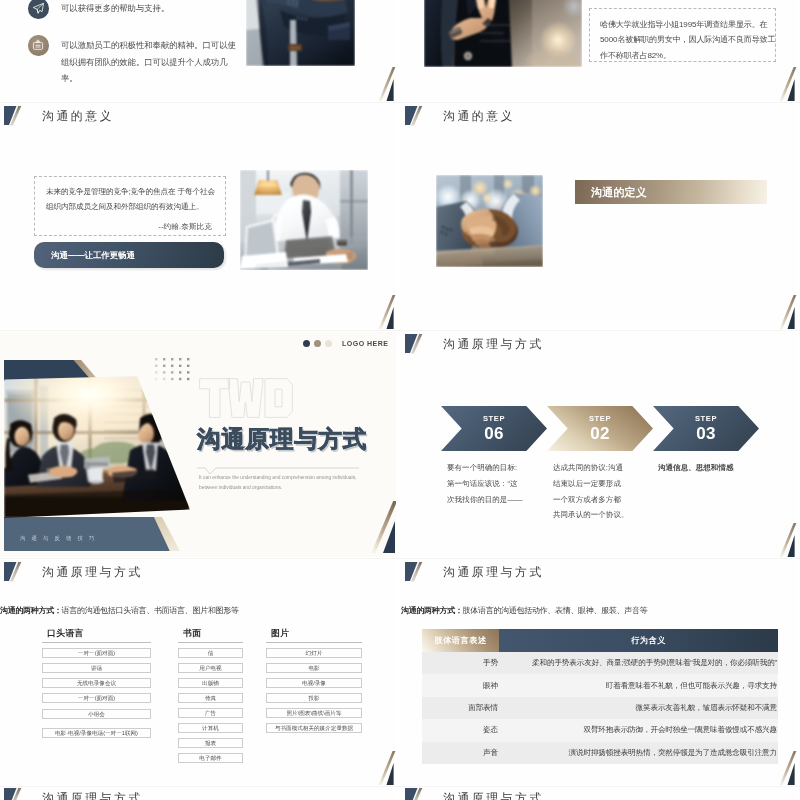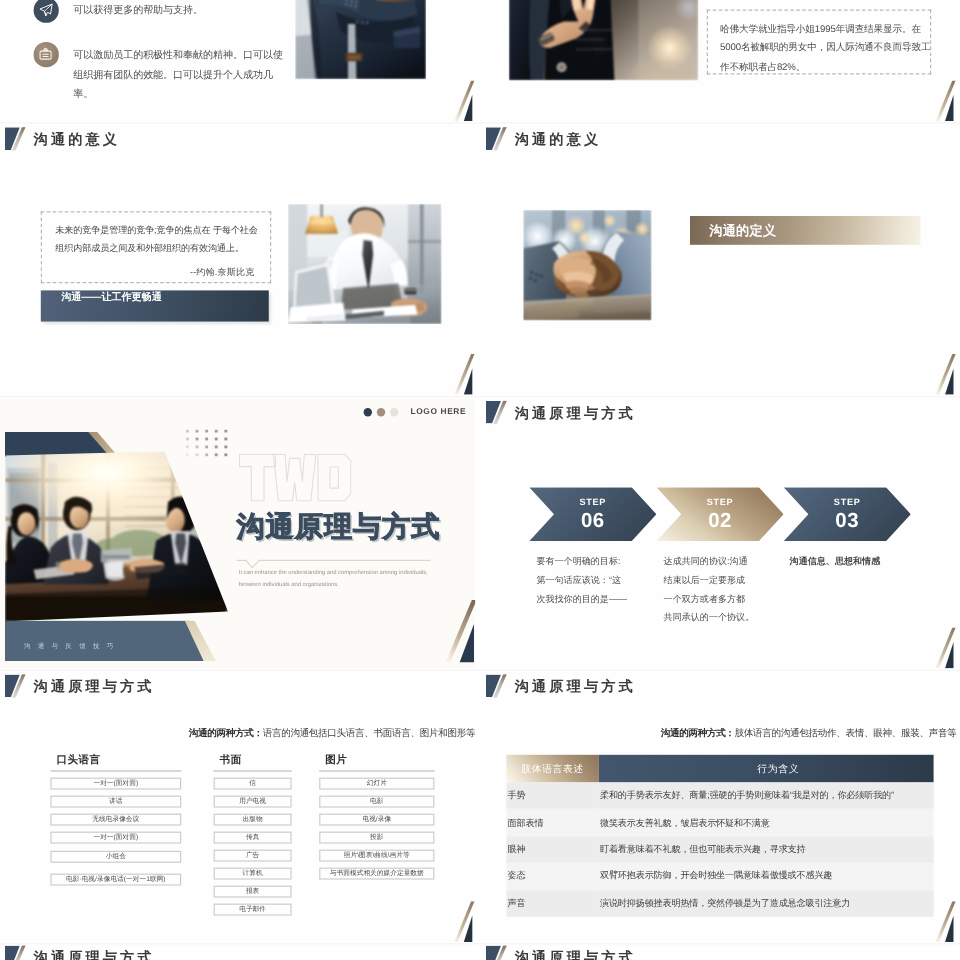--- a/index.html
+++ b/index.html
@@ -24,22 +24,22 @@
   .corner{position:absolute;right:-1px;bottom:0px;width:22px;height:34px;}
 
   
   .stitle{position:absolute;left:4px;top:1px;display:flex;align-items:flex-start;}
   .stitle .mark{position:relative;width:17px;height:20px;margin-right:4px;flex:0 0 17px;}
   .stitle .mark .para{position:absolute;left:0;top:1px;width:12.5px;height:19px;
         background:#3c4e65;clip-path:polygon(0 0,100% 0,40% 100%,0 100%);}
   .stitle .mark .slash{position:absolute;left:6px;top:0.5px;width:11.5px;height:20px;
         background:linear-gradient(170deg,#7f7365 8%,#b9b1a5 45%,#e2ded6 95%);
         clip-path:polygon(74% 0,100% 0,26% 100%,0 100%);}
-  .stitle .txt{font-size:11.8px;color:#3b3b3b;letter-spacing:2.6px;font-weight:700;
-        line-height:23px;margin-left:3px;}
+  .stitle .txt{font-size:11.8px;color:#3b3b3b;letter-spacing:2.6px;font-weight:400;
+        line-height:23px;margin-left:17px;}
 
   
   .dashbox{border:1px dashed #b9b9b9;box-sizing:border-box;}
   .ph{position:absolute;overflow:hidden;}
 
   
   .bl-row{position:absolute;left:28px;width:214px;display:flex;align-items:flex-start;}
   .bl-ic{width:20.5px;height:20.5px;border-radius:50%;flex:0 0 20.5px;display:flex;
          align-items:center;justify-content:center;margin-right:12.5px;margin-top:0px;}
   .bl-ic.navy{background:#3d4d5d;}
@@ -47,21 +47,21 @@
   .bl-tx{font-size:8.4px;line-height:16.6px;color:#4b4b4b;letter-spacing:-0.05px;padding-top:2px;}
 
   
   .qtx{font-size:8px;line-height:15.4px;color:#4a4a4a;padding:8px 0 0 10px;letter-spacing:-0.1px;white-space:nowrap;}
 
   
   .q1,.q1b{font-size:7.6px;line-height:14.5px;color:#474747;padding:0 11px;letter-spacing:-0.1px;white-space:nowrap;}
   .q1{padding-top:8px;}
   .q2{font-size:7.6px;color:#474747;text-align:right;padding:8px 13px 0 0;letter-spacing:0.1px;}
   .navybar{background:linear-gradient(102deg,#51627a 0%,#425468 42%,#2d3b48 100%);
-           display:flex;align-items:flex-start;box-shadow:2px 2px 2px rgba(0,0,0,0.10);}
+           display:flex;align-items:center;box-shadow:2px 2px 2px rgba(0,0,0,0.10);border-radius:10px;}
   .navybar span{font-size:8.4px;color:#ffffff;padding-left:17px;letter-spacing:0px;font-weight:700;}
 
   
   .tanhdr{background:linear-gradient(96deg,#7a6855 0%,#8e7c68 16%,#a8977f 42%,#c7b9a1 66%,#e6dcc9 86%,#f7f2e7 100%);
           display:flex;align-items:center;}
   .tanhdr span{font-size:11px;color:#ffffff;padding-left:16px;letter-spacing:0.2px;font-weight:700;}
   .defbody{font-size:8px;line-height:16px;color:#444444;padding:16px 10px 0 13px;letter-spacing:-0.15px;}
 
   
   .slide[data-name="slide-section-two"]{background:#fcfbf8;}
@@ -104,40 +104,40 @@
   .chev.c3{left:252px;width:106px;background:linear-gradient(135deg,#56687e 0%,#44566a 45%,#33404e 100%);}
   .chev .lbl{font-size:7.6px;font-weight:700;color:#ffffff;letter-spacing:0.6px;line-height:10px;}
   .chev .num{font-size:17px;font-weight:700;color:#ffffff;letter-spacing:0.4px;margin-top:-1px;line-height:21px;}
   .stepdesc{position:absolute;top:128px;font-size:7.5px;line-height:15.8px;color:#4a4a4a;
         letter-spacing:0.05px;white-space:nowrap;}
   .stepdesc.s1{left:46px;}
   .stepdesc.s2{left:152px;}
   .stepdesc.s3{left:257px;font-weight:bold;}
 
   
-  .lead{position:absolute;left:0;right:0;top:45px;text-align:right;font-size:8px;color:#3c3c3c;letter-spacing:-0.3px;}
+  .lead{position:absolute;left:0;right:0;top:45px;text-align:left;font-size:8px;color:#3c3c3c;letter-spacing:-0.3px;}
   .lead b{font-weight:700;color:#2c2c2c;}
   .lcol{position:absolute;top:67px;}
   .lch{font-size:8.8px;font-weight:700;color:#2c2c2c;letter-spacing:0.4px;padding-left:5px;line-height:12px;}
   .lcrule{height:1px;background:#bdbdbd;margin-top:3px;margin-bottom:5px;}
   .lcitem{border:1px solid #cdcdcd;box-sizing:border-box;height:10px;margin-bottom:5px;
           display:flex;align-items:center;justify-content:center;font-size:5.6px;color:#4b4b4b;
           line-height:6px;text-align:center;padding:0 2px;white-space:nowrap;}
   .lcol.c0 .lcitem:nth-child(3){white-space:normal;line-height:7.5px;overflow:visible;
           align-items:flex-start;padding-top:1px;}
   .lcol.c0 .lcitem:nth-child(6){margin-bottom:6px;}
   .lcol.c0 .lcitem:nth-child(7){margin-bottom:9px;}
   .lcol.c0 .lcitem:nth-child(8){margin-bottom:9px;}
 
   
   .btab{position:absolute;left:21px;top:69px;width:356px;border-collapse:collapse;table-layout:fixed;}
-  .btab th{height:21px;font-size:8.2px;color:#ffffff;font-weight:400;letter-spacing:0.5px;}
+  .btab th{height:21px;font-size:8.2px;color:#ffffff;font-weight:700;letter-spacing:0.5px;}
   .btab .th1{width:75px;background:linear-gradient(50deg,#fbf8f0 0%,#efe6d4 14%,#cdbb9e 42%,#a79073 72%,#8d7458 100%);}
   .btab .th2{background:linear-gradient(93deg,#44566d 0%,#3c4e63 45%,#2c3a49 100%);padding-left:21px;}
-  .btab td{height:20.4px;font-size:7.6px;color:#3d3d3d;text-align:left;letter-spacing:-0.15px;}
+  .btab td{height:20.4px;font-size:7.6px;color:#3d3d3d;text-align:right;letter-spacing:-0.15px;}
   .btab tbody tr:nth-child(odd){background:#ececec;}
   .btab tbody tr:nth-child(even){background:#f4f4f4;}
   .btab .td1{color:#3a3a3a;}
 
   
   .ph svg,.sec-photo svg{filter:blur(0.9px) saturate(0.92) contrast(1.04);}
 </style>
 </head>
 <body>
 
@@ -810,26 +810,26 @@
           <th class="th1" data-name="table-header-cell">肢体语言表述</th>
           <th class="th2" data-name="table-header-cell">行为含义</th>
         </tr>
       </thead>
       <tbody>
         <tr data-name="table-row">
           <td class="td1" data-name="table-cell">手势</td>
           <td class="td2" data-name="table-cell">柔和的手势表示友好、商量;强硬的手势则意味着“我是对的，你必须听我的”</td>
         </tr>
         <tr data-name="table-row">
+          <td class="td1" data-name="table-cell">眼神</td>
+          <td class="td2" data-name="table-cell">盯着看意味着不礼貌，但也可能表示兴趣，寻求支持</td>
+        </tr>
+        <tr data-name="table-row">
           <td class="td1" data-name="table-cell">面部表情</td>
           <td class="td2" data-name="table-cell">微笑表示友善礼貌，皱眉表示怀疑和不满意</td>
-        </tr>
-        <tr data-name="table-row">
-          <td class="td1" data-name="table-cell">眼神</td>
-          <td class="td2" data-name="table-cell">盯着看意味着不礼貌，但也可能表示兴趣，寻求支持</td>
         </tr>
         <tr data-name="table-row">
           <td class="td1" data-name="table-cell">姿态</td>
           <td class="td2" data-name="table-cell">双臂环抱表示防御，开会时独坐一隅意味着傲慢或不感兴趣</td>
         </tr>
         <tr data-name="table-row">
           <td class="td1" data-name="table-cell">声音</td>
           <td class="td2" data-name="table-cell">演说时抑扬顿挫表明热情，突然停顿是为了造成悬念吸引注意力</td>
         </tr>
       </tbody>

